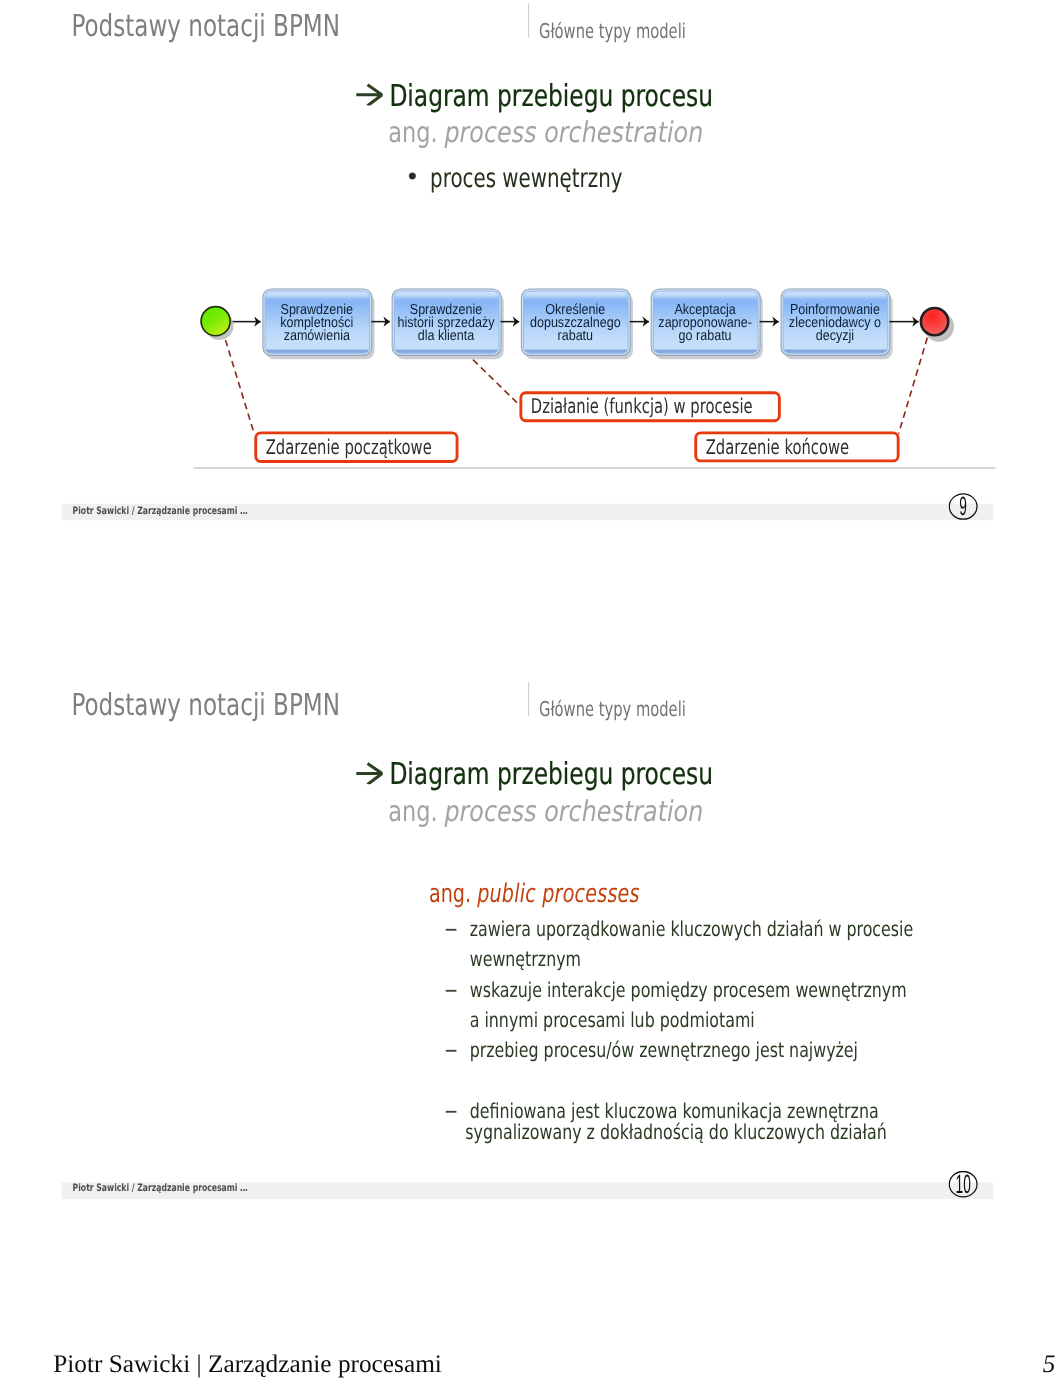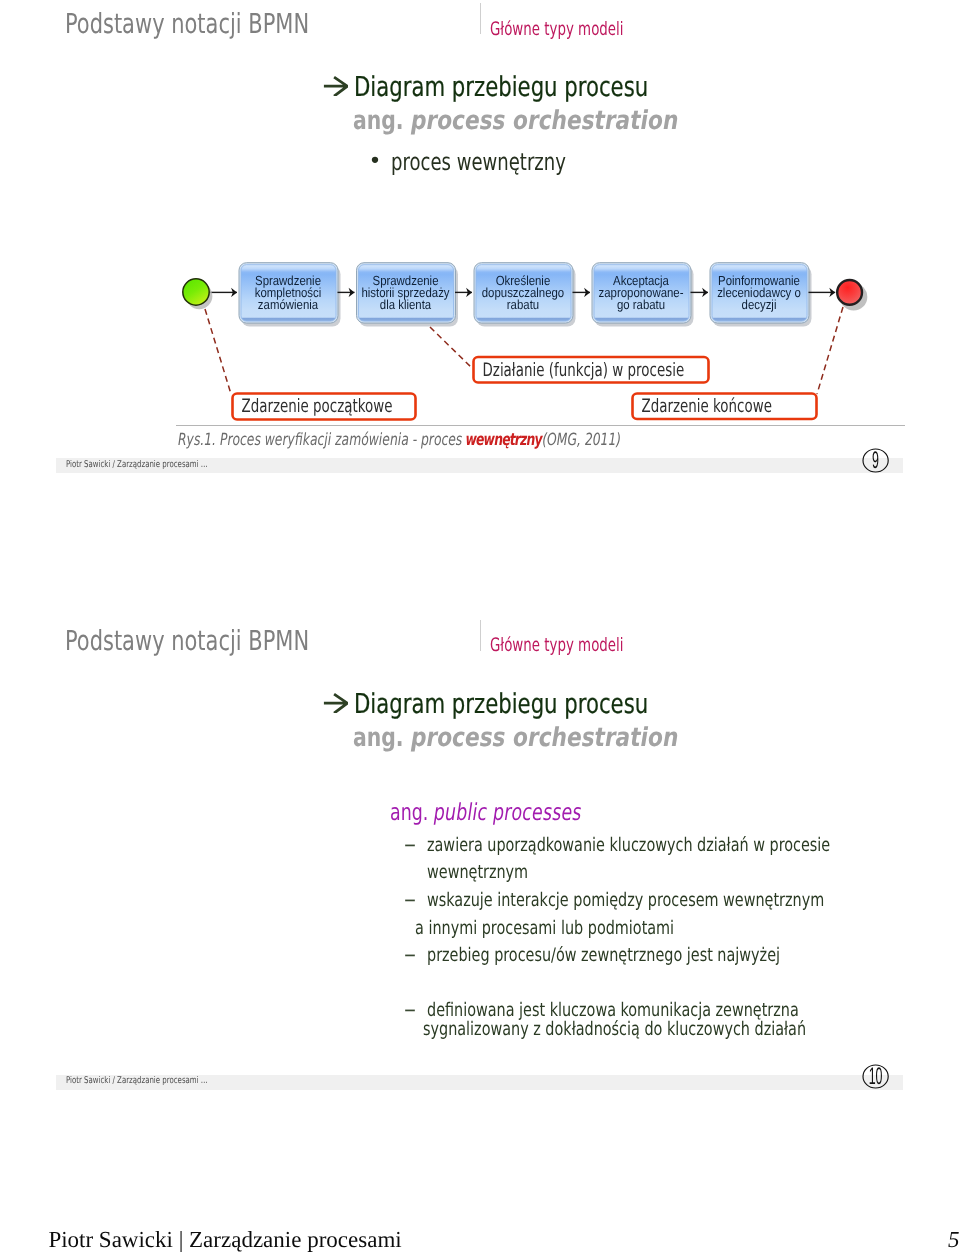--- a/index.html
+++ b/index.html
@@ -12,54 +12,54 @@
 
   
   .cond{font-family:"DejaVu Sans",sans-serif;font-stretch:condensed;white-space:nowrap;
         transform-origin:0 50%;display:inline-block;}
 
   .sl-title{position:absolute;left:65px;top:7.3px;font-size:27.6px;color:#7f7f7f;}
   .sl-title .cond{transform:scaleX(0.845);}
 
   .sl-div{position:absolute;left:480px;top:3px;width:1.2px;height:31px;background:#cfcfcf;}
 
-  .sl-sub{position:absolute;left:490px;top:18.5px;font-size:18.6px;color:#be185d;}
+  .sl-sub{position:absolute;left:490px;top:18.5px;font-size:18.6px;color:#737373;}
   .sl-sub .cond{transform:scaleX(0.80);}
 
   .hd{position:absolute;left:354px;top:72.0px;font-size:27.4px;color:#13300f;-webkit-text-stroke:0.22px #13300f;}
   .hd .cond{transform:scaleX(0.861);}
   .hd-arrow{position:absolute;left:322px;top:74px;}
 
-  .hd2{position:absolute;left:353px;top:105.8px;font-size:26px;color:#a3a3a3;font-weight:bold;}
+  .hd2{position:absolute;left:353px;top:105.8px;font-size:26px;color:#a3a3a3;}
   .hd2 .cond{transform:scaleX(0.871);}
 
   .b1{position:absolute;left:368.5px;top:148px;font-size:24px;color:#26301f;}
   .b1 .cond{transform:scaleX(0.836);}
 
 
   .hd2 .sp{margin-left:0px;font-style:italic;transform:scaleX(0.927);}
   .b1 .bul{display:inline-block;width:22.5px;font-size:22px;vertical-align:0px;line-height:0;position:relative;top:-2px;}
   .cap{position:absolute;left:177.5px;top:429px;font-size:16.8px;color:#6b6b6b;font-style:italic;}
   .caprule{position:absolute;left:176px;top:425px;width:729px;height:1px;background:#b5b5b5;}
 
   
   .b2{position:absolute;left:368.5px;top:148px;font-size:23.3px;color:#1e2b18;}
   .b2 .bul{display:inline-block;width:22.5px;font-size:22px;vertical-align:0px;line-height:0;position:relative;top:1px;}
   .b2 .cond{transform:scaleX(0.83);}
   .b2 b{font-weight:bold;color:#2d4226;letter-spacing:-1.2px;margin-right:-4px;}
-  .b3{position:absolute;left:390px;top:182px;font-size:23.3px;color:#a21caf;}
+  .b3{position:absolute;left:390px;top:182px;font-size:23.3px;color:#c2410c;}
   .b3 .cond{transform:scaleX(0.83);}
   .b3 i{font-style:italic;letter-spacing:0.22px;}
   .sublist{position:absolute;left:403px;top:218px;}
   .sub-line{position:absolute;font-size:18.7px;color:#2b3b24;white-space:nowrap;}
   .sub-line .cond{transform:scaleX(0.856);}
   .sub-dash{position:absolute;left:1px;font-size:24px;color:#3a4a33;line-height:18.7px;}
   
   .fband{position:absolute;left:56px;top:458px;width:847px;height:15px;background:#f0f0f0;}
-  .fleft{position:absolute;left:65.5px;top:458.5px;font-size:9.4px;color:#4f4f4f;}
+  .fleft{position:absolute;left:65.5px;top:458.5px;font-size:9.4px;color:#4f4f4f;font-weight:bold;}
   .fleft .cond{transform:scaleX(0.829);}
   .pnum{position:absolute;left:861.5px;top:447.5px;width:28px;height:28px;}
   svg text{-webkit-font-smoothing:antialiased;}
   .pnum svg{transform:translateZ(0);}
   svg{shape-rendering:geometricPrecision;}
 
   .cap .cond{transform:scaleX(0.818);}
   .cap b{color:#cc2020;font-weight:bold;font-style:italic;letter-spacing:-1.0px;margin-left:-1px;margin-right:-4px;}
 
   
@@ -177,21 +177,20 @@
           <text x="482.5" y="375.8" font-family="DejaVu Sans, sans-serif" font-size="18.5" fill="#2e2e2e" transform="translate(482.5,0) scale(0.726,1) translate(-482.5,0)">Działanie (funkcja) w procesie</text>
         </g>
         <g>
           <rect x="632.5" y="393.5" width="184" height="25.5" rx="4.5" ry="4.5" fill="#ffffff" stroke="#e8380d" stroke-width="2.6"></rect>
           <text x="641.5" y="412.3" font-family="DejaVu Sans, sans-serif" font-size="18.5" fill="#2e2e2e" transform="translate(641.5,0) scale(0.726,1) translate(-641.5,0)">Zdarzenie końcowe</text>
         </g>
       </g>
   </svg>
 
   <div class="caprule"></div>
-  <div class="cap"><span class="cond"><span>Rys.1. Proces weryfikacji zamówienia - proces </span><b>wewnętrzny</b><span> (OMG, 2011)</span></span></div>
 
   <div class="fband"></div>
   <div class="fleft"><span class="cond">Piotr Sawicki /  Zarządzanie procesami …</span></div>
   <div class="pnum">
     <svg width="28" height="28" viewBox="0 0 28 28">
       <ellipse cx="13.6" cy="12.5" rx="12.6" ry="11.5" fill="none" stroke="#111" stroke-width="1.15"></ellipse>
       <text x="13.6" y="20.2" text-anchor="middle" font-family="Liberation Sans, sans-serif" font-size="24" fill="#111" transform="translate(13.6,0) scale(0.52,1) translate(-13.6,0)">9</text>
     </svg>
   </div>
 </div>
@@ -208,21 +207,21 @@
   <div class="hd2"><span class="cond">ang.</span><span class="cond sp">process orchestration</span></div>
 
   <div class="b3"><span class="cond"><span>ang. </span><i>public processes</i></span></div>
 
   <div class="sublist">
       <div class="sub-line" style="top: 0px; left: 24px;"><span class="cond">zawiera uporządkowanie kluczowych działań w procesie</span></div>
       <div class="sub-dash" style="top: 0px;">–</div>
       <div class="sub-line" style="top: 27.6px; left: 24px;"><span class="cond">wewnętrznym</span></div>
       <div class="sub-line" style="top: 55.2px; left: 24px;"><span class="cond">wskazuje interakcje pomiędzy procesem wewnętrznym</span></div>
       <div class="sub-dash" style="top: 55.2px;">–</div>
-      <div class="sub-line" style="top: 82.8px; left: 12px; text-decoration: underline;"><span class="cond">a innymi procesami lub podmiotami</span></div>
+      <div class="sub-line" style="top: 82.8px; left: 24px; text-decoration: underline;"><span class="cond">a innymi procesami lub podmiotami</span></div>
       <div class="sub-line" style="top: 110.4px; left: 24px;"><span class="cond">przebieg procesu/ów zewnętrznego jest najwyżej</span></div>
       <div class="sub-dash" style="top: 110.4px;">–</div>
       <div class="sub-line" style="top: 138px; left: 20px; margin-top: 46px;"><span class="cond">sygnalizowany z dokładnością do kluczowych działań</span></div>
       <div class="sub-line" style="top: 165.6px; left: 24px;"><span class="cond">definiowana jest kluczowa komunikacja zewnętrzna</span></div>
       <div class="sub-dash" style="top: 165.6px;">–</div>
     </div>
 
   <div class="fband"></div>
   <div class="fleft"><span class="cond">Piotr Sawicki /  Zarządzanie procesami …</span></div>
   <div class="pnum">

